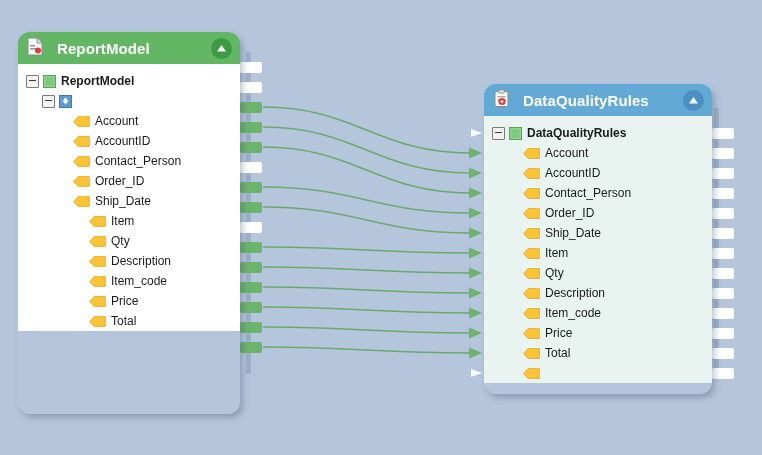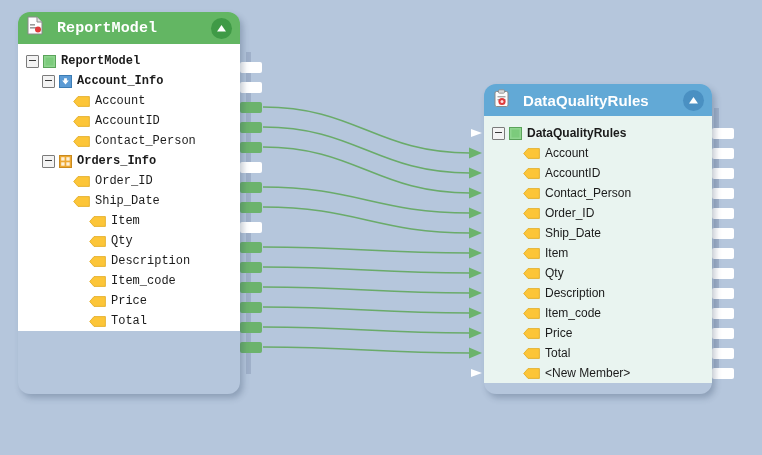--- a/index.html
+++ b/index.html
@@ -159,21 +159,21 @@
       <div class="port empty" style="left: 712px; top: 227.5px;"></div>
       <div class="port empty" style="left: 712px; top: 247.5px;"></div>
       <div class="port empty" style="left: 712px; top: 267.5px;"></div>
       <div class="port empty" style="left: 712px; top: 287.5px;"></div>
       <div class="port empty" style="left: 712px; top: 307.5px;"></div>
       <div class="port empty" style="left: 712px; top: 327.5px;"></div>
       <div class="port empty" style="left: 712px; top: 347.5px;"></div>
       <div class="port empty" style="left: 712px; top: 367.5px;"></div>
     </div>
 
-  <div class="node green" id="node-report-model" style="left:18px;top:12px;width:222px;height:382px;font-family:Liberation Mono, monospace;">
+  <div class="node green" id="node-report-model" style="left:18px;top:32px;width:222px;height:382px;">
     <div class="node-header">
       <span class="ico">
         <svg width="17" height="19" viewBox="0 0 17 19">
           <path d="M1 1h9l5 5v12H1z" fill="#fdfdfd" stroke="#8a8a8a" stroke-width="1"></path>
           <path d="M10 1v5h5" fill="#e2e2e2" stroke="#8a8a8a" stroke-width="1"></path>
           <rect x="3" y="8" width="5" height="1.6" fill="#9a9a9a"></rect>
           <rect x="3" y="11" width="7" height="1.6" fill="#9a9a9a"></rect>
           <circle cx="11" cy="13.5" r="3" fill="#e03b3b"></circle>
         </svg>
       </span>
@@ -194,21 +194,20 @@
           </svg>
           <span class="label">ReportModel</span>
         </div>
         <div class="row bold">
           <span class="spacer" style="width: 24px;"></span>
           <span class="expander"></span>
           <svg class="ico" width="13" height="13" viewBox="0 0 13 13">
             <rect x="0.5" y="0.5" width="12" height="12" fill="#5b9bd5" stroke="#3c7cb4"></rect>
             <path d="M6.5 9.5 L3.2 5.6 H5.1 V3.2 H7.9 V5.6 H9.8 Z" fill="#ffffff"></path>
           </svg>
-          <span class="label">Account_Info</span>
         </div>
         <div class="row">
           <span class="spacer" style="width: 55px;"></span>
           <svg class="ico" width="17" height="11" viewBox="0 0 17 11">
             <path d="M5 0.6 H16.4 V10.4 H5 L0.7 5.5 Z" fill="#fcc538" stroke="#e0a81f" stroke-width=".8" stroke-linejoin="round"></path>
           </svg>
           <span class="label">Account</span>
         </div>
         <div class="row">
           <span class="spacer" style="width: 55px;"></span>
@@ -216,32 +215,20 @@
             <path d="M5 0.6 H16.4 V10.4 H5 L0.7 5.5 Z" fill="#fcc538" stroke="#e0a81f" stroke-width=".8" stroke-linejoin="round"></path>
           </svg>
           <span class="label">AccountID</span>
         </div>
         <div class="row">
           <span class="spacer" style="width: 55px;"></span>
           <svg class="ico" width="17" height="11" viewBox="0 0 17 11">
             <path d="M5 0.6 H16.4 V10.4 H5 L0.7 5.5 Z" fill="#fcc538" stroke="#e0a81f" stroke-width=".8" stroke-linejoin="round"></path>
           </svg>
           <span class="label">Contact_Person</span>
-        </div>
-        <div class="row bold">
-          <span class="spacer" style="width: 24px;"></span>
-          <span class="expander"></span>
-          <svg class="ico" width="13" height="13" viewBox="0 0 13 13">
-            <rect x="0.5" y="0.5" width="12" height="12" fill="#eda832" stroke="#c98a1e"></rect>
-            <rect x="2.2" y="2.2" width="3.4" height="3.4" fill="#fdf0d8"></rect>
-            <rect x="7.3" y="2.2" width="3.4" height="3.4" fill="#fdf0d8"></rect>
-            <rect x="2.2" y="7.3" width="3.4" height="3.4" fill="#fdf0d8"></rect>
-            <rect x="7.3" y="7.3" width="3.4" height="3.4" fill="#fdf0d8"></rect>
-          </svg>
-          <span class="label">Orders_Info</span>
         </div>
         <div class="row">
           <span class="spacer" style="width: 55px;"></span>
           <svg class="ico" width="17" height="11" viewBox="0 0 17 11">
             <path d="M5 0.6 H16.4 V10.4 H5 L0.7 5.5 Z" fill="#fcc538" stroke="#e0a81f" stroke-width=".8" stroke-linejoin="round"></path>
           </svg>
           <span class="label">Order_ID</span>
         </div>
         <div class="row">
           <span class="spacer" style="width: 55px;"></span>
@@ -399,18 +386,17 @@
           <svg class="ico" width="17" height="11" viewBox="0 0 17 11">
             <path d="M5 0.6 H16.4 V10.4 H5 L0.7 5.5 Z" fill="#fcc538" stroke="#e0a81f" stroke-width=".8" stroke-linejoin="round"></path>
           </svg>
           <span class="label">Total</span>
         </div>
         <div class="row">
           <span class="spacer" style="width: 39px;"></span>
           <svg class="ico" width="17" height="11" viewBox="0 0 17 11">
             <path d="M5 0.6 H16.4 V10.4 H5 L0.7 5.5 Z" fill="#fcc538" stroke="#e0a81f" stroke-width=".8" stroke-linejoin="round"></path>
           </svg>
-          <span class="label">&lt;New Member&gt;</span>
         </div>
       </div>
   </div>
 
 </div>
 
 </body></html>

